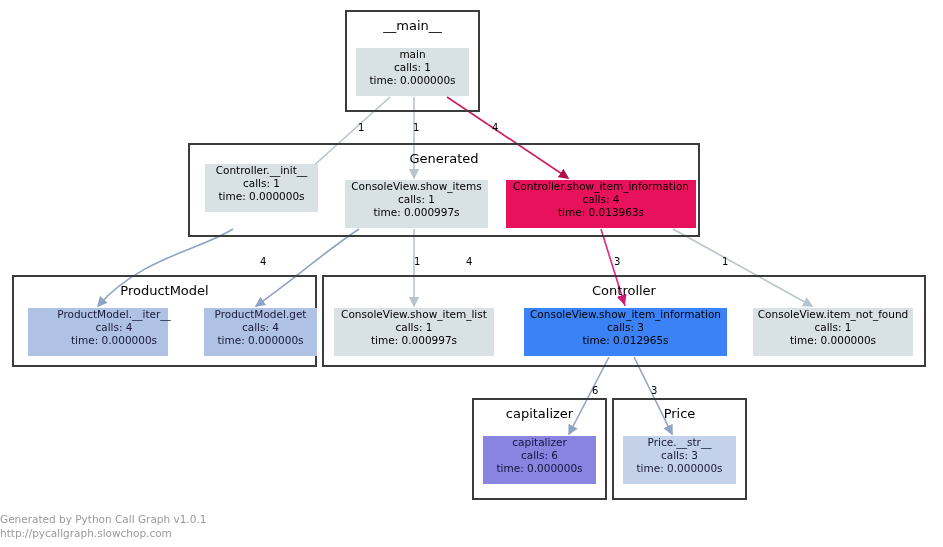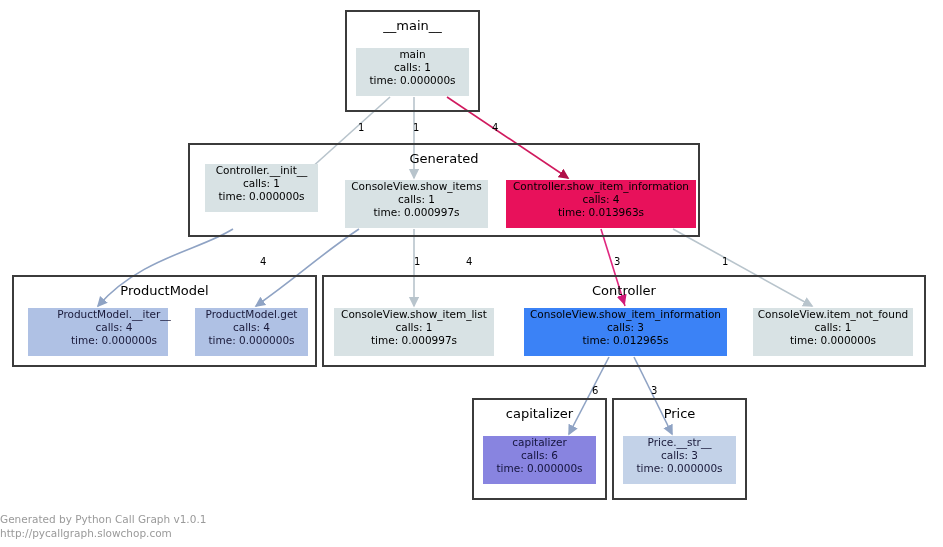--- a/index.html
+++ b/index.html
@@ -140,21 +140,21 @@
       <div class="node" style="left: 506px; top: 180px; width: 190px; height: 48px; background: rgb(232, 17, 91); color: rgb(0, 0, 0);">
         <span class="nm">Controller.show_item_information</span>
         <span class="cl">calls: 4</span>
         <span class="tm">time: 0.013963s</span>
       </div>
       <div class="node" style="left: 28px; top: 308px; width: 140px; height: 48px; background: rgb(175, 193, 228); color: rgb(26, 26, 58); padding-left: 32px;">
         <span class="nm">ProductModel.__iter__</span>
         <span class="cl">calls: 4</span>
         <span class="tm">time: 0.000000s</span>
       </div>
-      <div class="node" style="left: 195px; top: 308px; width: 113px; height: 48px; background: rgb(175, 193, 228); color: rgb(26, 26, 58);">
+      <div class="node" style="left: 204px; top: 308px; width: 113px; height: 48px; background: rgb(175, 193, 228); color: rgb(26, 26, 58);">
         <span class="nm">ProductModel.get</span>
         <span class="cl">calls: 4</span>
         <span class="tm">time: 0.000000s</span>
       </div>
       <div class="node" style="left: 334px; top: 308px; width: 160px; height: 48px; background: rgb(216, 226, 228); color: rgb(0, 0, 0);">
         <span class="nm">ConsoleView.show_item_list</span>
         <span class="cl">calls: 1</span>
         <span class="tm">time: 0.000997s</span>
       </div>
       <div class="node" style="left: 524px; top: 308px; width: 203px; height: 48px; background: #3b82f6; color: rgb(0, 0, 0);">

